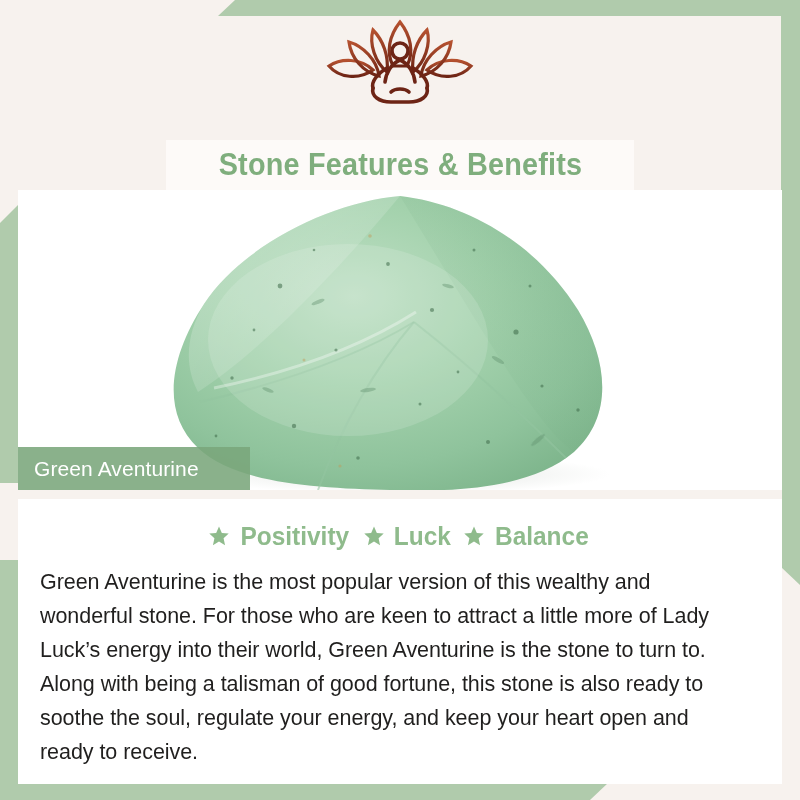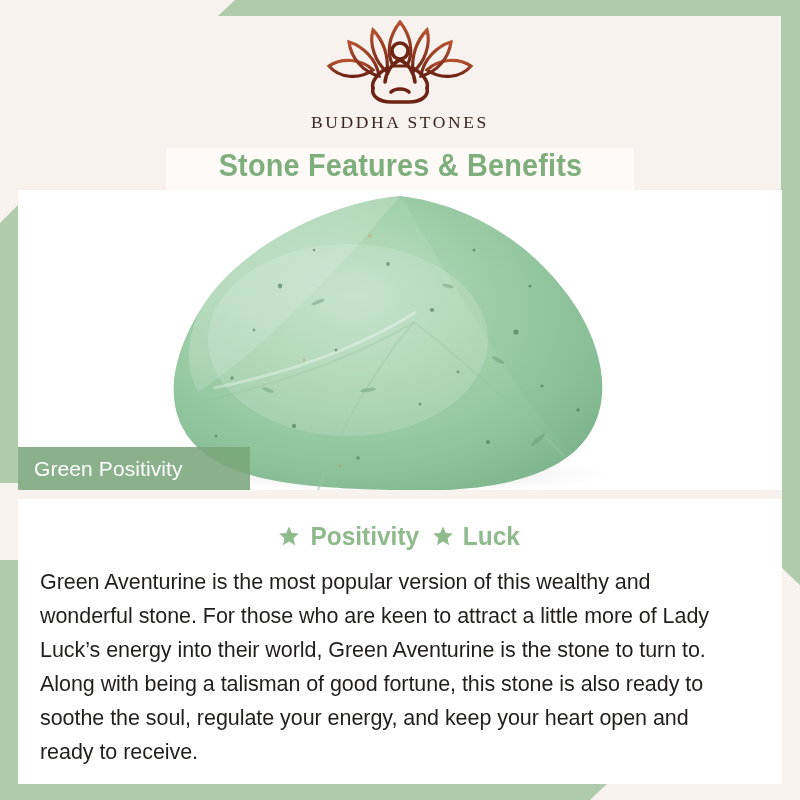--- a/index.html
+++ b/index.html
@@ -92,27 +92,27 @@
     font-size: 17.5px;
     letter-spacing: 2.6px;
     color: #3a2420;
     margin-top: 2px;
     white-space: nowrap;
   }
 
   
   .title-banner {
     position: absolute;
-    top: 148px;
+    top: 140px;
     left: 166px;
     width: 468px;
     height: 50px;
     background: #fdfaf8;
     display: flex;
-    align-items: flex-start;
+    align-items: center;
     justify-content: center;
   }
   .title-text {
     font-family: "Liberation Sans Narrow", "Liberation Sans", sans-serif;
     font-weight: bold;
     font-size: 31px;
     color: #7fae7d;
     letter-spacing: 0.2px;
     transform: scaleX(0.93);
     white-space: nowrap;
@@ -261,21 +261,20 @@
         <path d="M85 42 C 94 46, 99 55, 100 64"></path>
 
         <path d="M72 50 C 62 56, 56 64, 58 70"></path>
         <path d="M98 50 C 108 56, 114 64, 112 70"></path>
 
         <path d="M58 70 C 56 78, 64 84, 76 84 L 94 84 C 106 84, 114 78, 112 70"></path>
 
         <path d="M76 74 C 80 70, 90 70, 94 74"></path>
       </g>
     </svg>
-    <div class="logo-wordmark">BUDDHA STONES</div>
   </div>
 
   <div class="title-banner">
     <div class="title-text">Stone Features &amp; Benefits</div>
   </div>
 
   <div class="hero-card">
     <svg class="stone-svg" viewBox="0 0 764 300" preserveAspectRatio="xMidYMid slice">
       <defs>
         <radialGradient id="stoneBody" cx="42%" cy="34%" r="74%">
@@ -356,37 +355,43 @@
       </g>
       <g fill="#c39a58" opacity="0.45">
         <circle cx="352" cy="46" r="1.8"></circle>
           <circle cx="286" cy="170" r="1.5"></circle>
         <circle cx="322" cy="276" r="1.6"></circle>
       </g>
     </svg>
   </div>
 
   <div class="stone-name-band">
-    <span class="stone-name-text">Green Positivity</span>
+    <span class="stone-name-text">Green Aventurine</span>
   </div>
 
   <div class="under-image-gap"></div>
 
   <div class="text-card">
     <div class="benefits-row">
       <span class="benefit">
         <svg class="star-icon" viewBox="0 0 24 24">
           <path fill="currentColor" d="M12 1.6 L15.1 8.6 L22.6 9.4 L17 14.5 L18.6 22 L12 18.1 L5.4 22 L7 14.5 L1.4 9.4 L8.9 8.6 Z"></path>
         </svg>
         <span class="benefit-label">Positivity</span>
       </span>
       <span class="benefit">
         <svg class="star-icon" viewBox="0 0 24 24">
           <path fill="currentColor" d="M12 1.6 L15.1 8.6 L22.6 9.4 L17 14.5 L18.6 22 L12 18.1 L5.4 22 L7 14.5 L1.4 9.4 L8.9 8.6 Z"></path>
         </svg>
         <span class="benefit-label">Luck</span>
       </span>
+      <span class="benefit">
+        <svg class="star-icon" viewBox="0 0 24 24">
+          <path fill="currentColor" d="M12 1.6 L15.1 8.6 L22.6 9.4 L17 14.5 L18.6 22 L12 18.1 L5.4 22 L7 14.5 L1.4 9.4 L8.9 8.6 Z"></path>
+        </svg>
+        <span class="benefit-label">Balance</span>
+      </span>
     </div>
 
     <p class="body-copy">Green Aventurine is the most popular version of this wealthy and wonderful stone. For those who are keen to attract a little more of Lady Luck’s energy into their world, Green Aventurine is the stone to turn to. Along with being a talisman of good fortune, this stone is also ready to soothe the soul, regulate your energy, and keep your heart open and ready to receive.</p>
   </div>
 
 </div>
 
 </body></html>

